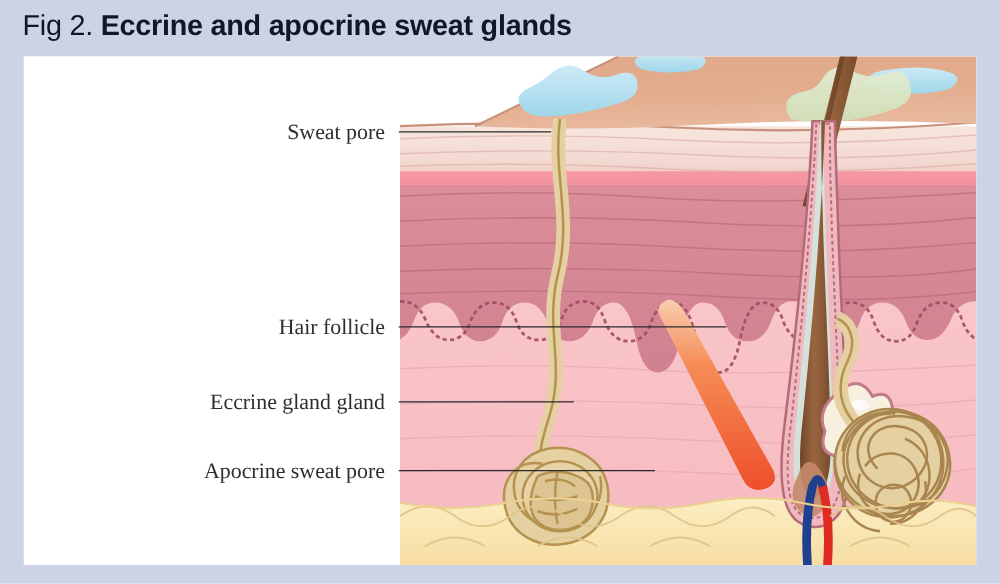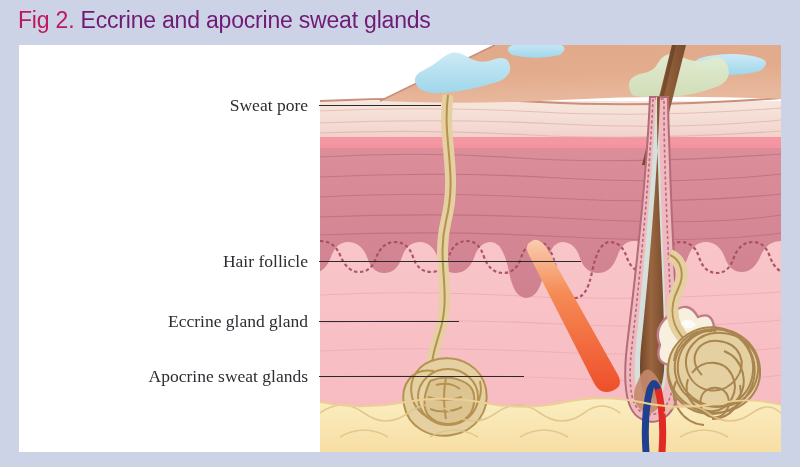--- a/index.html
+++ b/index.html
@@ -13,22 +13,22 @@
   
   .titlebar{
     position:absolute;left:0;top:0;width:800px;height:40px;
     background:#ccd3e7;
   }
   .title-text{
     position:absolute;left:18px;top:7px;
     font-size:23px;color:#1d1d23;white-space:nowrap;
     letter-spacing:-0.2px;
   }
-  .fig-no{font-weight:400;color:#be185d;}
-  .fig-name{font-weight:400;color:#701a75;}
+  .fig-no{font-weight:400;color:#0f172a;}
+  .fig-name{font-weight:700;color:#0f172a;}
 
   
   .panel{
     position:absolute;left:19px;top:45px;
     width:762px;height:407px;background:#ffffff;overflow:hidden;font-family:Liberation Serif, serif;
   }
 
   
   .label{
     position:absolute;font-size:17.5px;color:#2d2d33;white-space:nowrap;
@@ -293,18 +293,18 @@
       <div class="label" style="left:0px;top:206px;width:289px;">Hair follicle</div>
       <div class="leader" style="left:300px;top:216px;width:262px;"></div>
     </div>
 
     <div>
       <div class="label" style="left:0px;top:266px;width:289px;">Eccrine gland gland</div>
       <div class="leader" style="left:300px;top:276px;width:140px;"></div>
     </div>
 
     <div>
-      <div class="label" style="left:0px;top:321px;width:289px;">Apocrine sweat glands</div>
+      <div class="label" style="left:0px;top:321px;width:289px;">Apocrine sweat pore</div>
       <div class="leader" style="left:300px;top:331px;width:205px;"></div>
     </div>
 
   </div>
 </div>
 
 </body></html>

